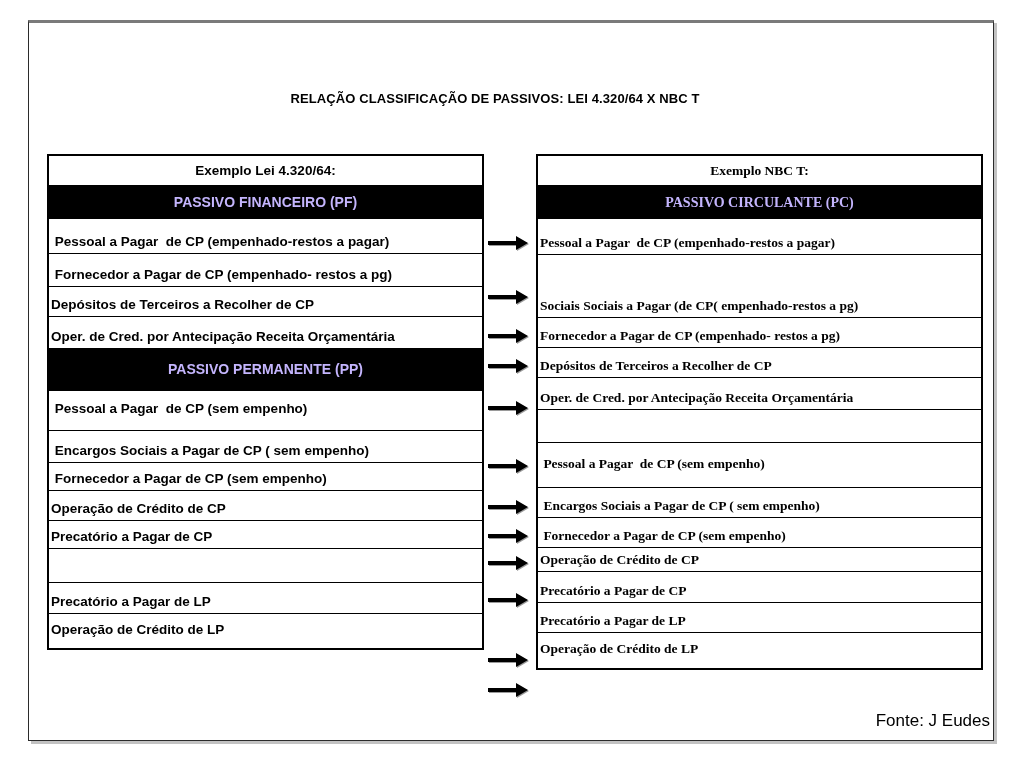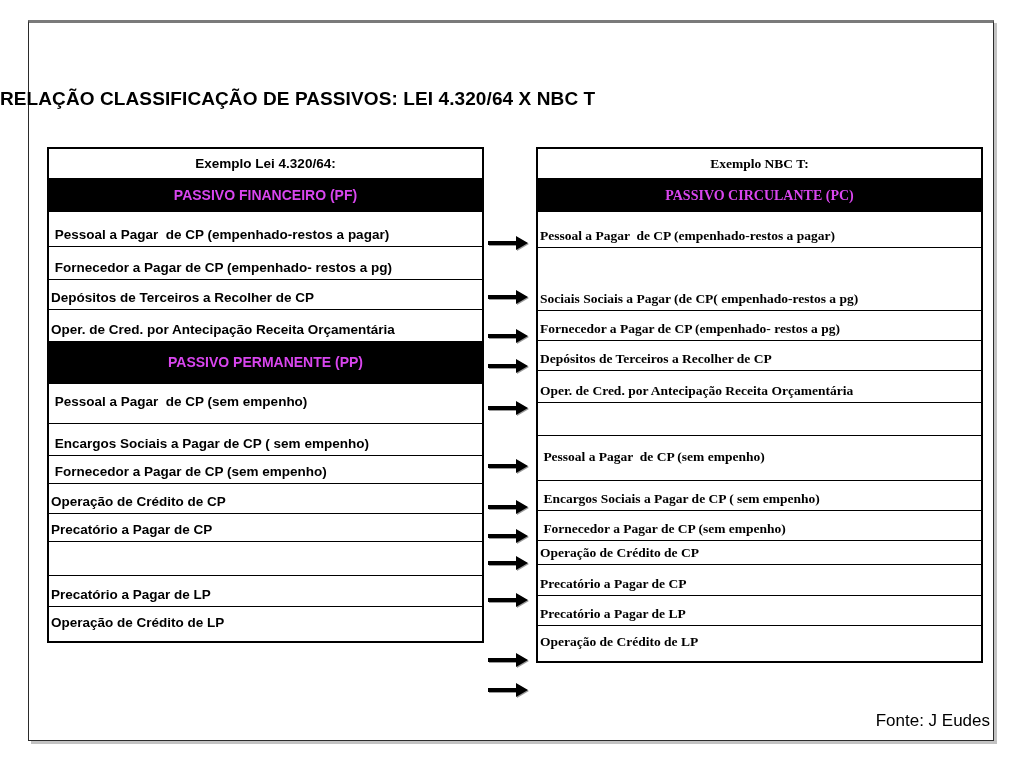--- a/index.html
+++ b/index.html
@@ -11,40 +11,40 @@
   }
   .frame{
     position:absolute;left:28px;top:20px;width:966px;height:721px;
     background:#ffffff;
     border:1px solid #2b2b2b;border-top:3px solid #7a7a7a;
     box-shadow:3px 3px 0 #c2c2c2;
     box-sizing:border-box;
   }
   .title{
     position:absolute;left:0;top:88px;width:990px;
-    text-align:left;font-weight:bold;font-size:19px;line-height:22px;
+    text-align:center;font-weight:bold;font-size:13px;line-height:22px;
     letter-spacing:0.1px;
   }
   .table{
-    position:absolute;top:147px;
+    position:absolute;top:154px;
     border:2px solid #000;background:#fff;box-sizing:border-box;
   }
   .table.lei{left:47px;width:437px;}
   .table.nbc{left:536px;width:447px;font-family:Liberation Serif, serif;}
   .row{
     position:relative;box-sizing:border-box;
     border-bottom:1px solid #000;
     display:flex;align-items:flex-end;
     padding:0 2px 4px 2px;
     font-weight:bold;font-size:13.5px;line-height:15px;
   }
   .row:last-child{border-bottom:none;}
   .row.header{align-items:center;justify-content:center;padding:0 2px;}
   .row.section{
-    background:#000;color:#d946ef;
+    background:#000;color:#c4b5fd;
     align-items:center;justify-content:center;
     padding:0 2px;font-size:14px;
   }
   .row.mid{align-items:center;}
   .txt{white-space:pre-wrap;}
   .arrow{
     position:absolute;left:488px;width:28px;height:4px;background:#000;
     filter:drop-shadow(1px 1px 0 #9a9a9a);
   }
   .arrow::after{

